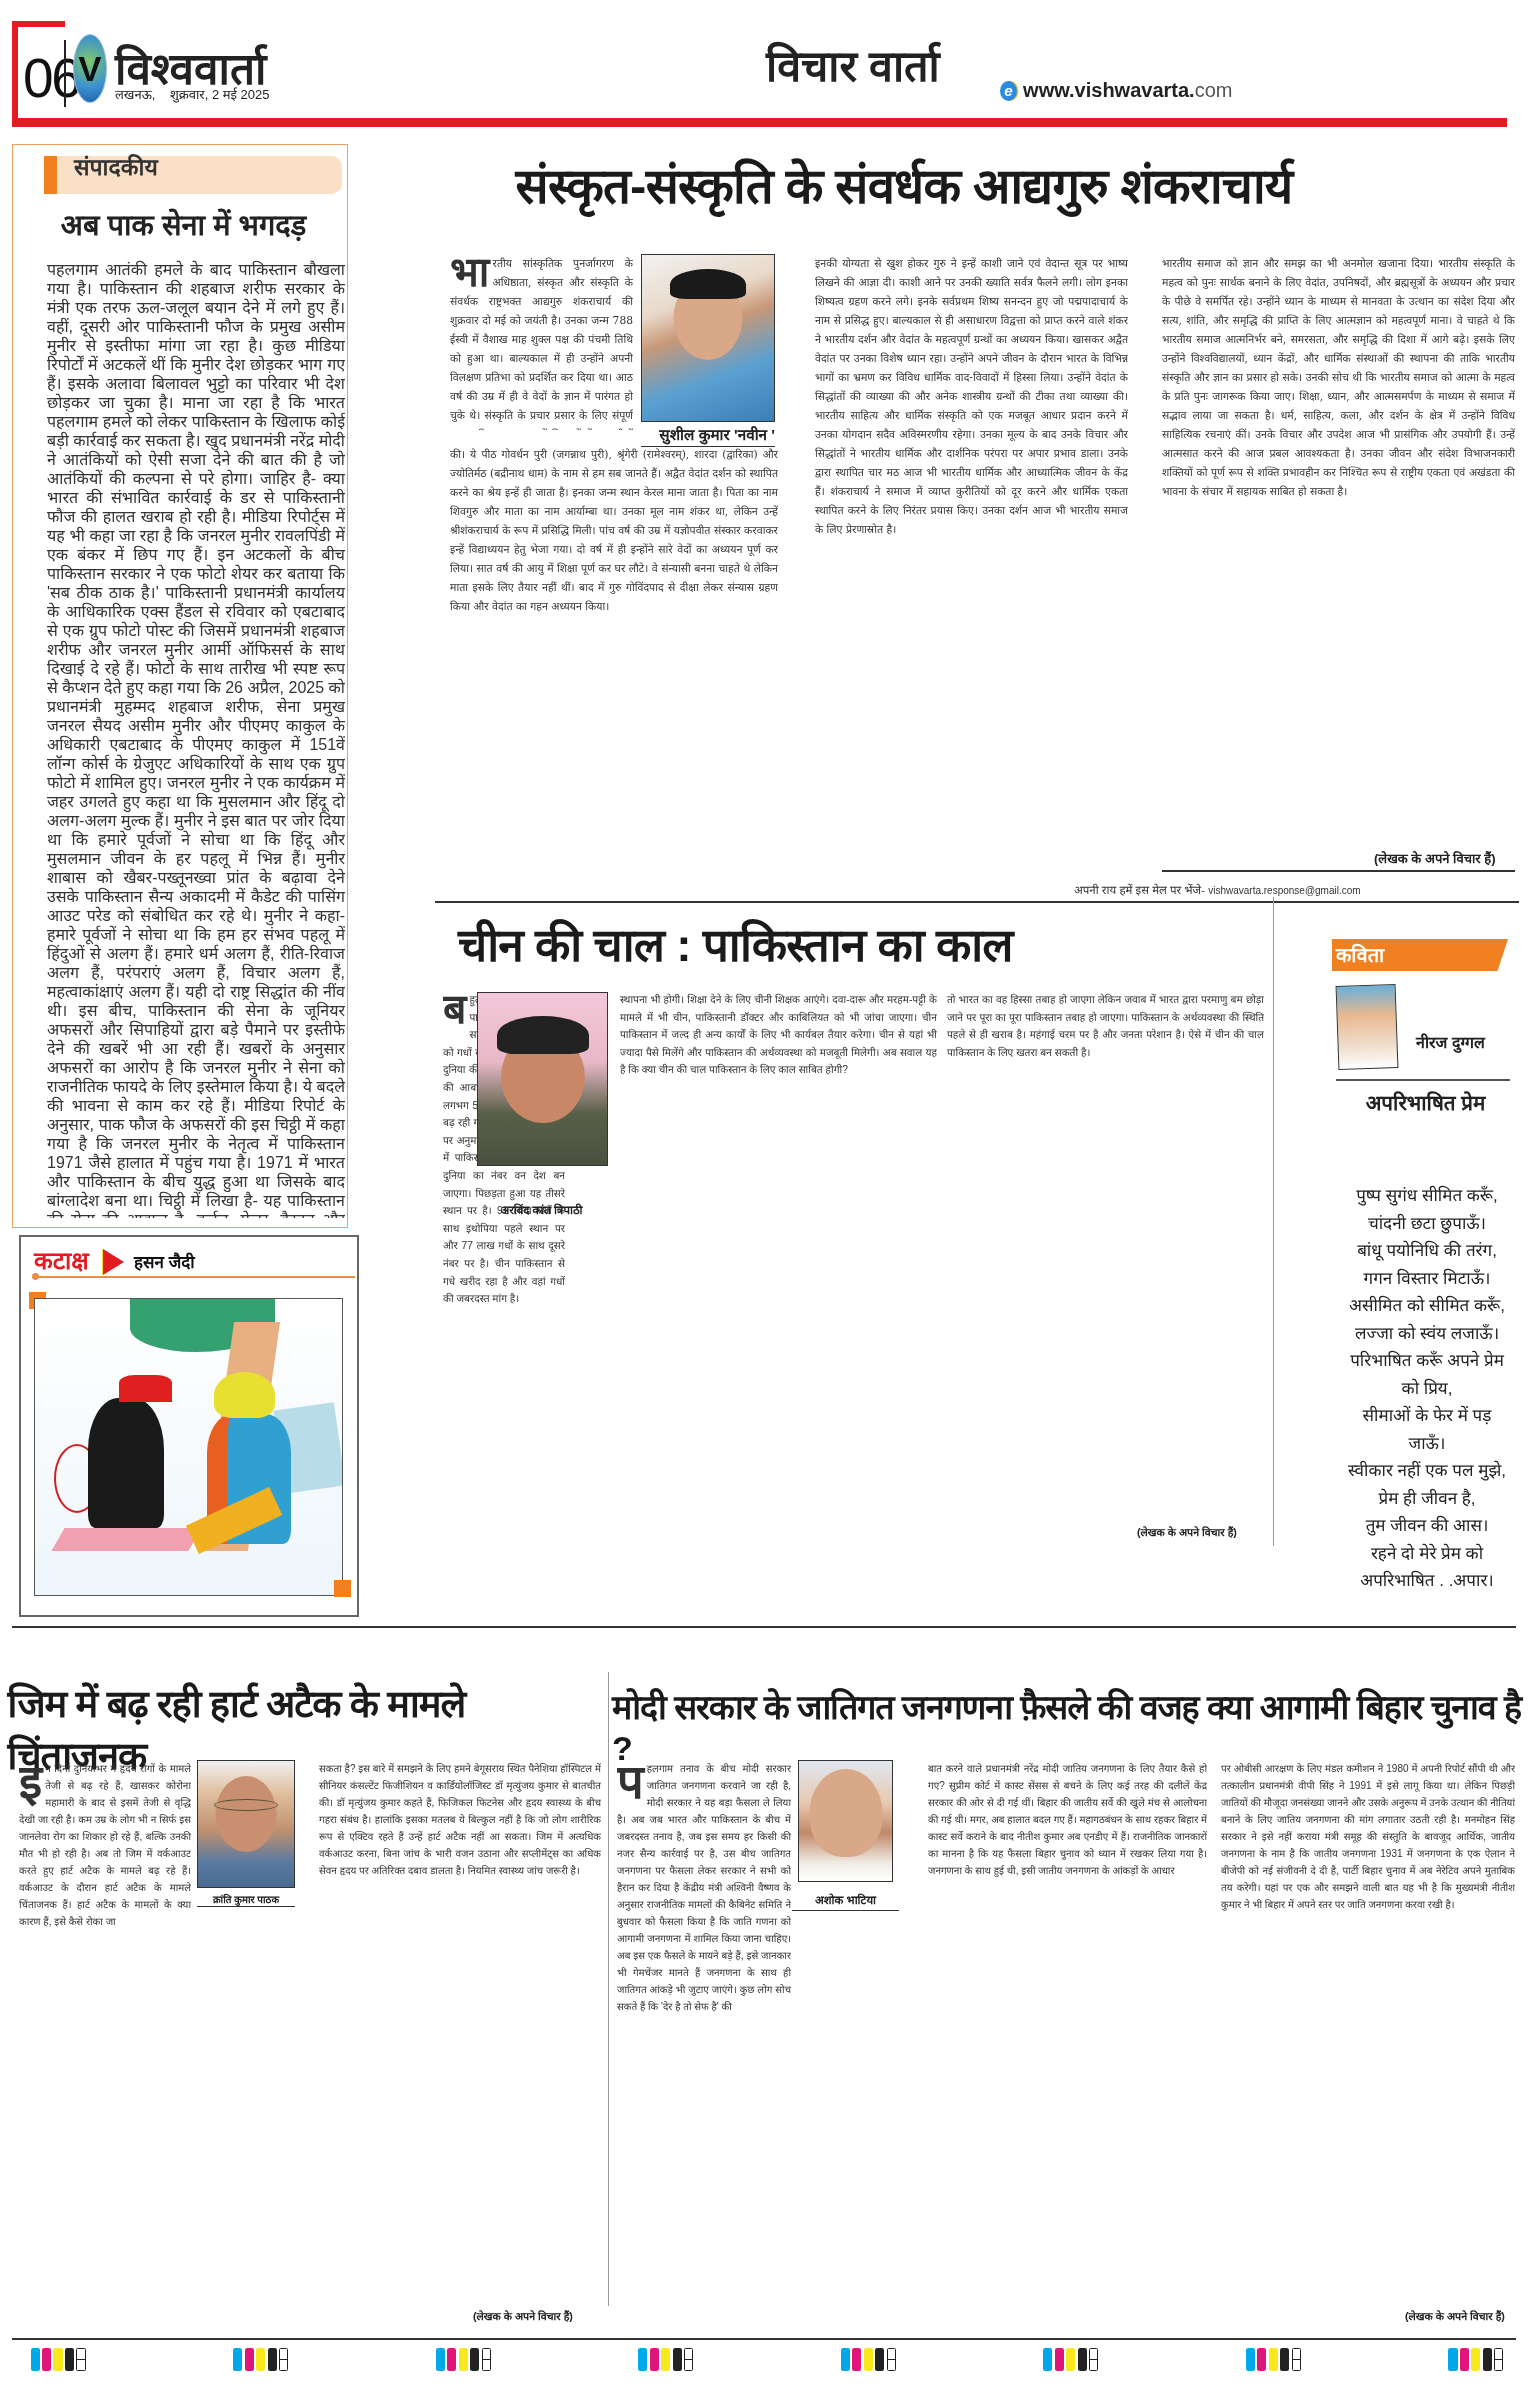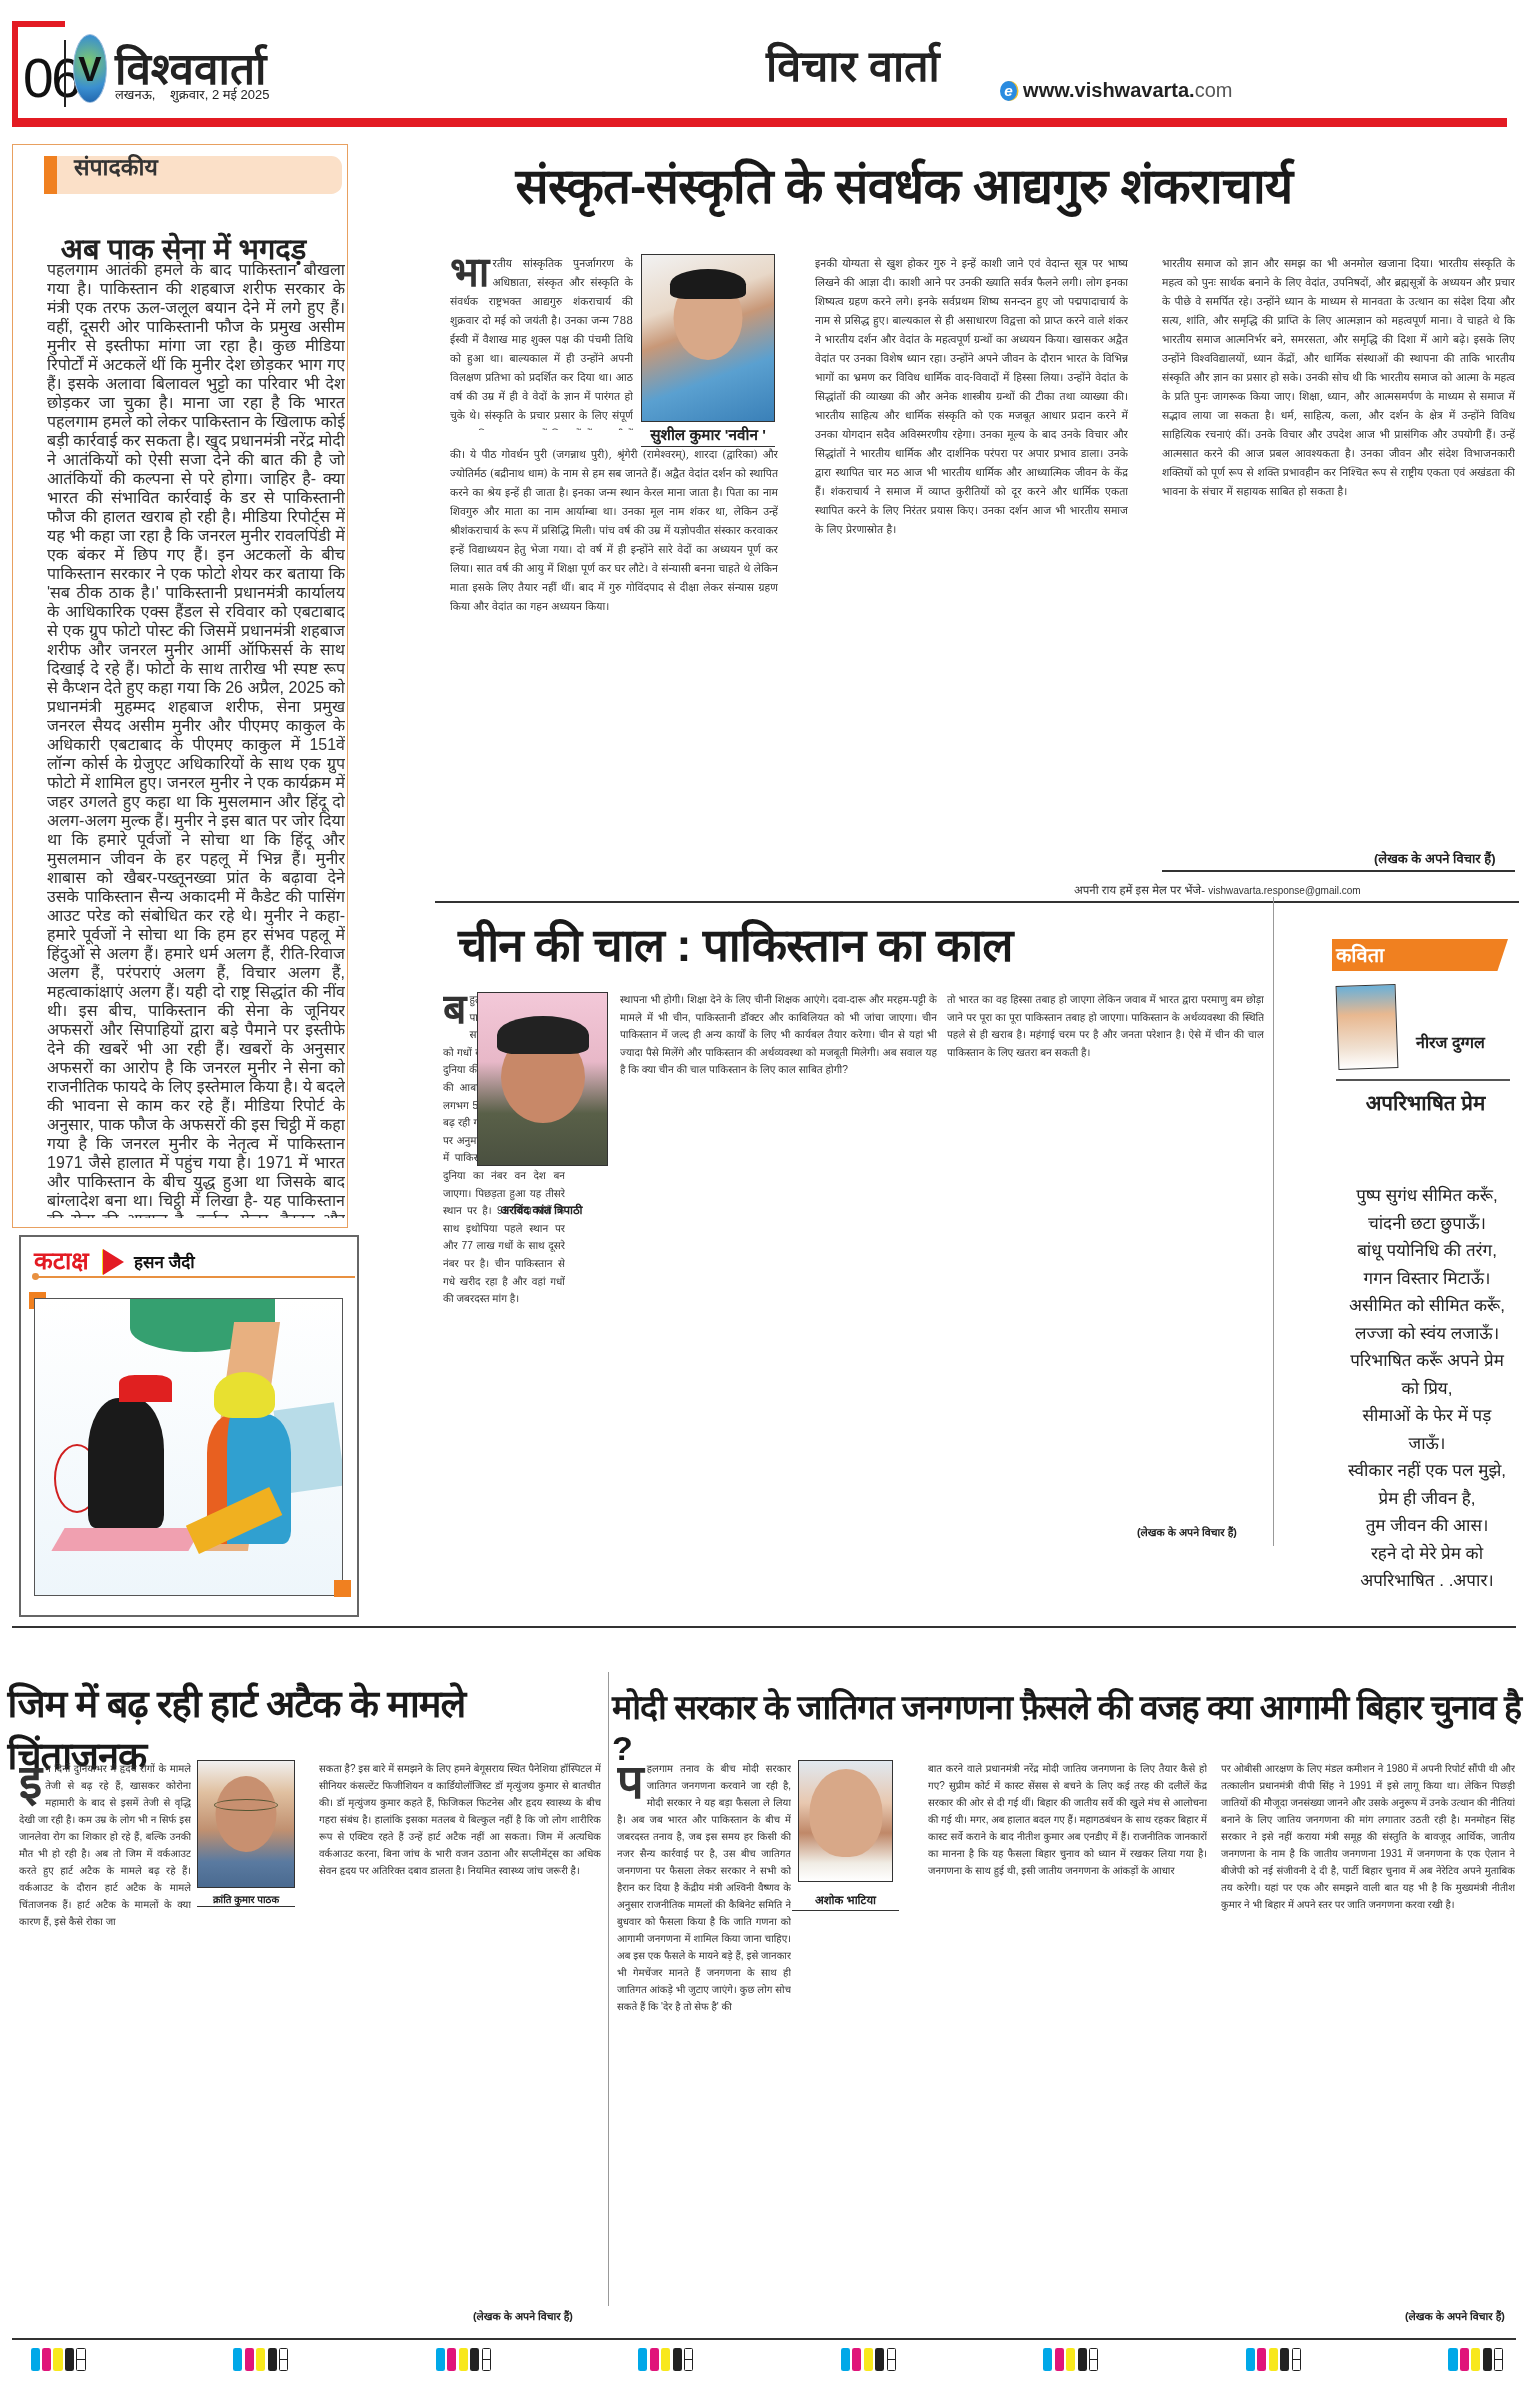--- a/index.html
+++ b/index.html
@@ -14,21 +14,21 @@
   .section-title { left: 766px; top: 35px; font-family: "Liberation Sans", sans-serif; font-size: 43px; font-weight: bold; color: #222; }
   .website { left: 1000px; top: 79px; font-family: "Liberation Sans", sans-serif; font-size: 20px; font-weight: bold; color: #222; display: flex; align-items: center; gap: 6.1px; }
   .website .com { color: #555; font-weight: normal; }
   .ie-icon { width: 17px; height: 20px; border-radius: 50%; background: #2a8be0; color: #fff; font-size: 15.3px; font-weight: bold; display:flex; align-items:center; justify-content:center; font-style: italic; box-shadow: 1.5px 0 0 #f0c030; }
   .red-bar { left: 11.5px; top: 118px; width: 1495px; height: 9.2px; background: #e31b23; }
 
   
   .editorial-box { left: 11.5px; top: 144px; width: 336px; height: 1084px; border: 1.5px solid #e8a060; }
   .ed-tag { left: 44px; top: 156px; width: 298px; height: 38px; background: #fbe0c8; border-radius: 0 10.7px 10.7px 0; border-left: 13.7px solid #f08020; }
   .ed-tag-text { left: 74px; top: 150px; font-family: "Liberation Sans", sans-serif; font-size: 23px; font-weight: bold; color: #333; }
-  .ed-head { left: 23px; top: 228px; width: 321px; text-align: center; font-family: "Liberation Sans", sans-serif; font-size: 29px; font-weight: bold; color: #222; }
+  .ed-head { left: 23px; top: 204px; width: 321px; text-align: center; font-family: "Liberation Sans", sans-serif; font-size: 29px; font-weight: bold; color: #222; }
   .body-text { font-family: "Liberation Sans", sans-serif; font-size: 16px; line-height: 19px; color: #333; text-align: justify; }
   .serif-text { font-family: "DejaVu Serif", serif; font-size: 10.7px; line-height: 19px; color: #333; text-align: justify; }
   .ed-body { left: 47px; top: 260px; width: 298px; height: 958px; overflow: hidden; }
 
   
   .cartoon-box { left: 19px; top: 1235px; width: 340px; height: 382px; border: 2.3px solid #666; }
   .katakash { left: 34px; top: 1243px; font-family: "Liberation Sans", sans-serif; font-size: 24.4px; font-weight: bold; color: #e31b23; }
   .arrow-icon { left: 103px; top: 1249px; width: 0; height: 0; border-top: 13px solid transparent; border-bottom: 13px solid transparent; border-left: 21.4px solid #e31b23; }
   .arrow-icon-y { left: 102px; top: 1249px; width: 9.2px; height: 26px; background: #f5e020; clip-path: polygon(0 0, 100% 30%, 100% 70%, 0 100%); }
   .cartoonist { left: 134px; top: 1250px; font-family: "Liberation Sans", sans-serif; font-size: 17px; font-weight: bold; color: #111; }
@@ -47,21 +47,21 @@
   .c-cycle { position:absolute; left:19px; top:145px; width:46px; height:69px; border: 2.3px solid #d02020; border-radius: 50%; }
   .orange-corner-tl { left: 29px; top: 1292px; width: 17px; height: 17px; background: #f08020; }
   .orange-corner-br { left: 334px; top: 1580px; width: 17px; height: 17px; background: #f08020; }
 
   
   .main-head { left: 282px; top: 151px; width: 1244px; text-align: center; font-family: "Liberation Sans", sans-serif; font-size: 49px; font-weight: bold; color: #1a1a1a; letter-spacing: -0.8px; }
   .col { position: absolute; overflow: hidden; }
   .dropcap { float: left; font-size: 41px; line-height: 37px; font-weight: bold; margin-right: 3.1px; font-family: "DejaVu Serif", serif; }
   .photo1 { left: 641px; top: 254px; width: 134px; height: 168px; border: 1.5px solid #333; background: linear-gradient(160deg, #f2f2f2 0%, #e8d8c8 30%, #c89878 45%, #5aa0d0 70%, #3a80b8 100%); }
   .face { position:absolute; left:50%; transform:translateX(-50%); border-radius:50%; }
-  .byline1 { left: 641px; top: 424px; width: 134px; text-align: center; font-family: "Liberation Sans", sans-serif; font-size: 15.3px; font-weight: bold; color: #222; border-bottom: 1.5px solid #333; padding-bottom: 2.3px; }
+  .byline1 { left: 641px; top: 424px; width: 134px; text-align: right; font-family: "Liberation Sans", sans-serif; font-size: 15.3px; font-weight: bold; color: #222; border-bottom: 1.5px solid #333; padding-bottom: 2.3px; }
   .author-note { font-family: "Liberation Sans", sans-serif; font-weight: bold; font-size: 13px; color: #222; }
   .hr { background: #333; height: 1.5px; }
   .mail-line { left: 1074px; top: 882px; font-family: "Liberation Sans", sans-serif; font-size: 11.5px; color: #333; }
 
   
   .china-head { left: 458px; top: 912px; width: 763px; font-family: "Liberation Sans", sans-serif; font-size: 46px; font-weight: bold; color: #1a1a1a; letter-spacing: -0.8px; }
   .photo2 { left: 477px; top: 992px; width: 131px; height: 174px; border: 1.5px solid #333; background: linear-gradient(180deg, #f3c8d8 0%, #e8b8c8 40%, #596048 70%, #4a5040 100%); }
   .byline2 { left: 473px; top: 1172px; width: 137px; text-align: center; font-family: "Liberation Sans", sans-serif; font-size: 11.5px; font-weight: bold; color: #222; margin-top: 30px; }
   .china-sep { left: 1273px; top: 897px; width: 0.8px; height: 649px; background: #999; }
 

